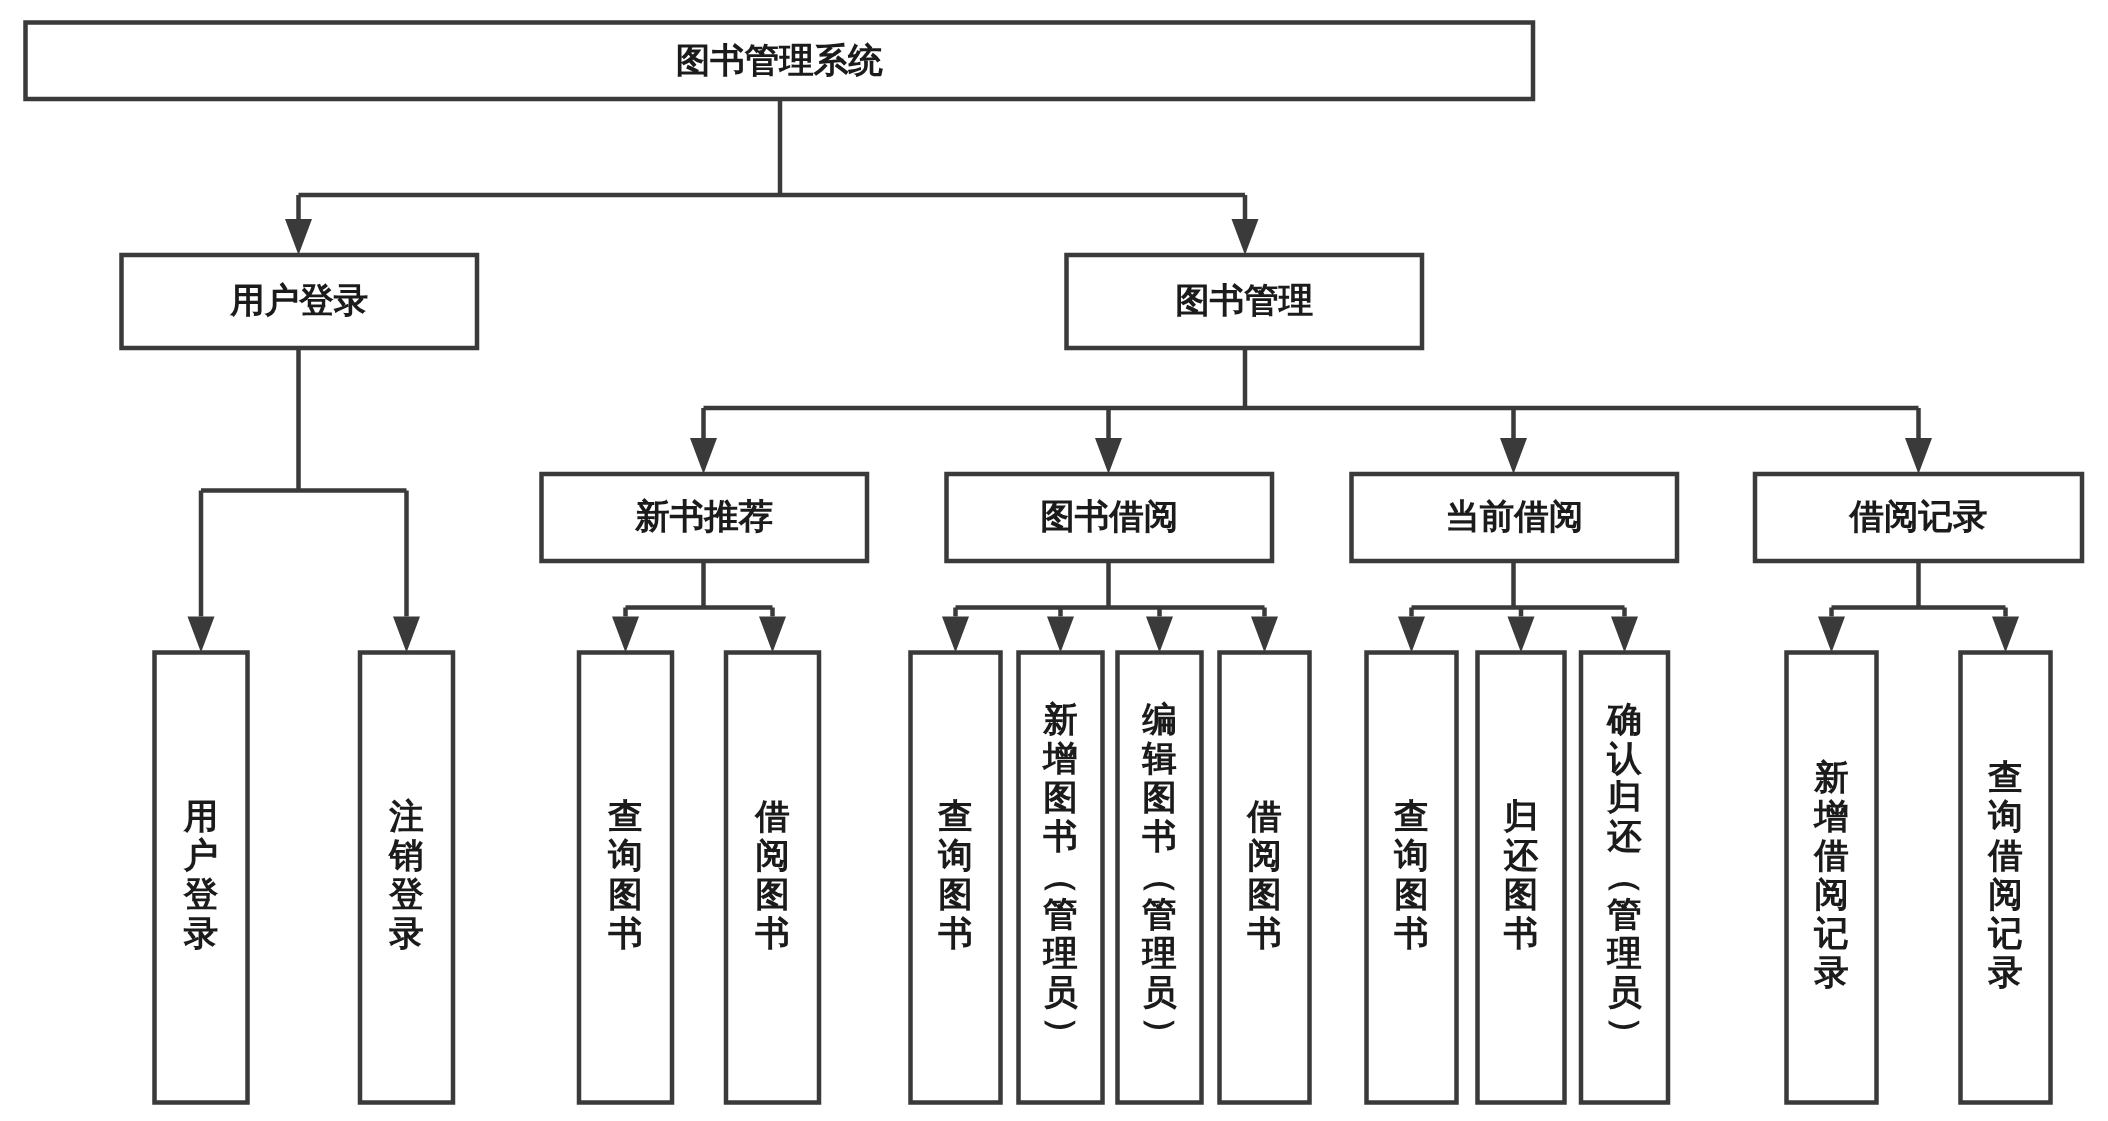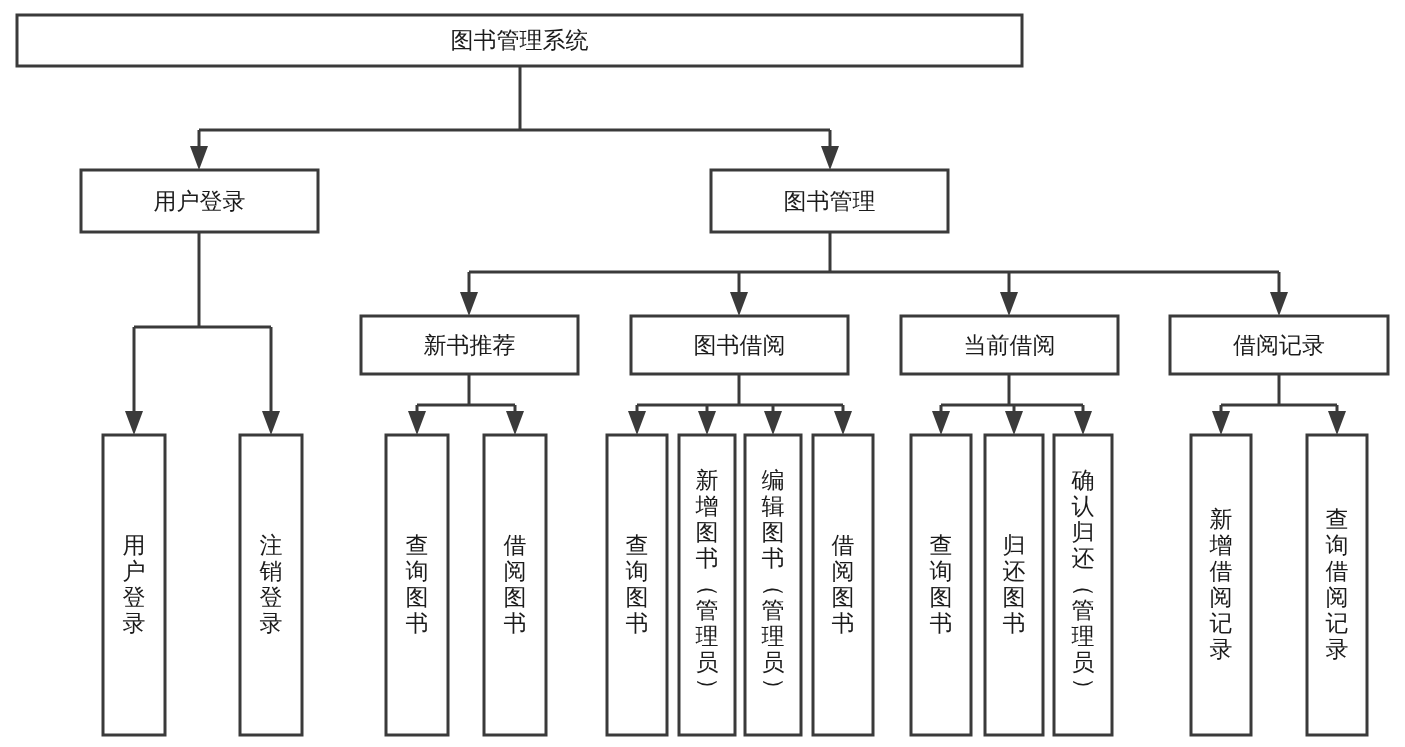--- a/index.html
+++ b/index.html
@@ -12,20 +12,21 @@
     width: 1405px;
     height: 747px;
     overflow: hidden;
     font-family: "DejaVu Sans", "Liberation Sans", sans-serif;
   }
   #diagram-root {
     position: relative;
     width: 1405px;
     height: 674px;
     background: #ffffff;
+    font-weight: bold;
   }
   svg.diagram-canvas {
     position: absolute;
     left: 0;
     top: 0;
     width: 1405px;
     height: 747px;
     display: block;
   }
   .node-rect {

